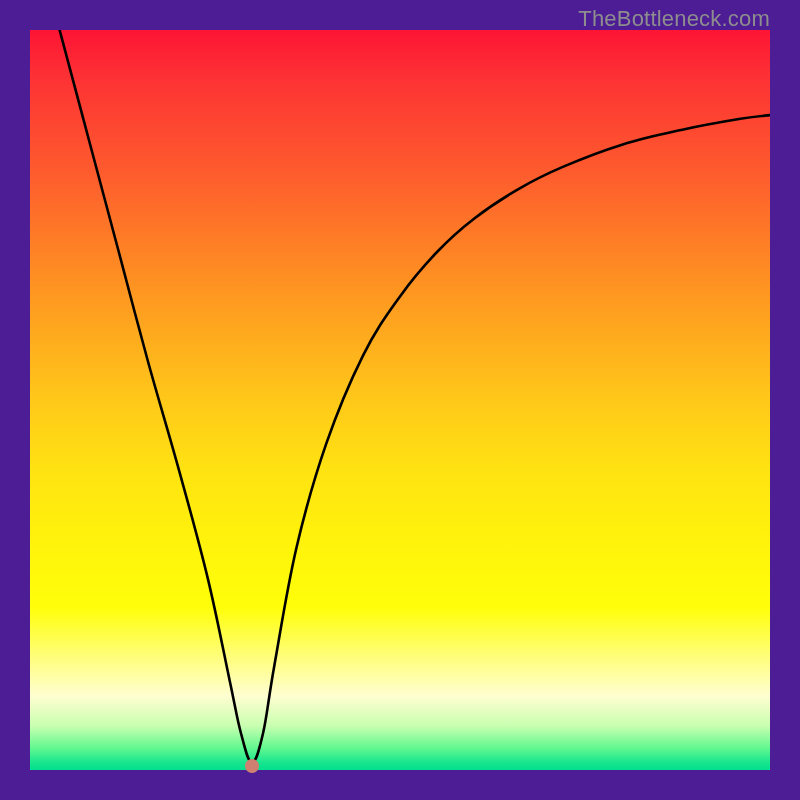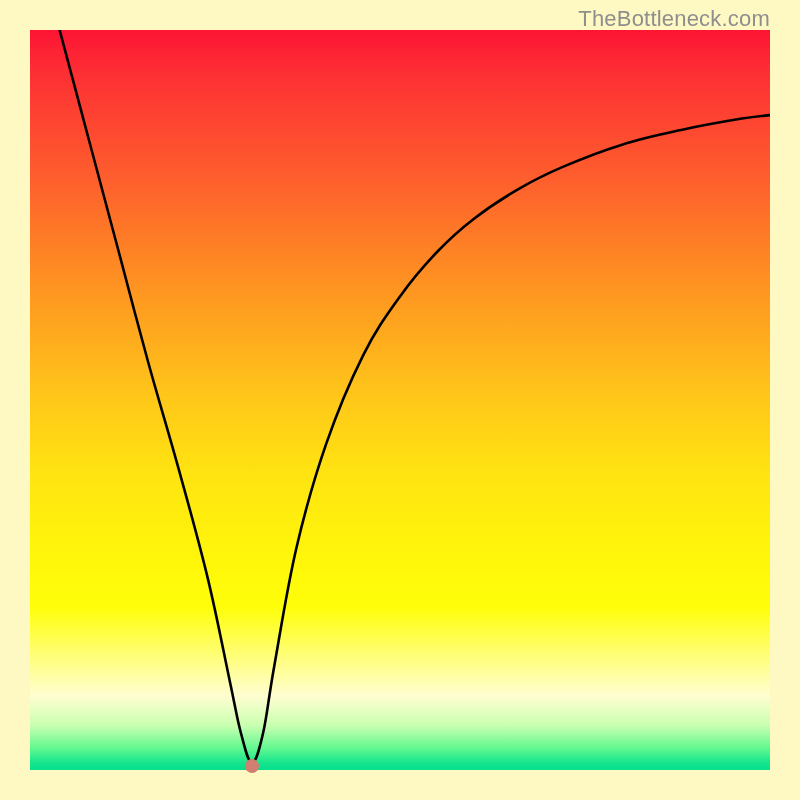--- a/index.html
+++ b/index.html
@@ -1,20 +1,20 @@
 <!DOCTYPE html>
 <html><head>
 <meta charset="utf-8">
 <style>
   * { margin: 0; padding: 0; box-sizing: border-box; }
   html, body { width: 800px; height: 800px; overflow: hidden; background: #000; }
   .frame {
     width: 800px;
     height: 800px;
-    background: #fef9c3;
+    background: #4c1d95;
     position: relative;
   }
   .plot-area {
     position: absolute;
     left: 30px;
     top: 30px;
     width: 740px;
     height: 740px;
     background: linear-gradient(to bottom,
       #fd1434 0%,

